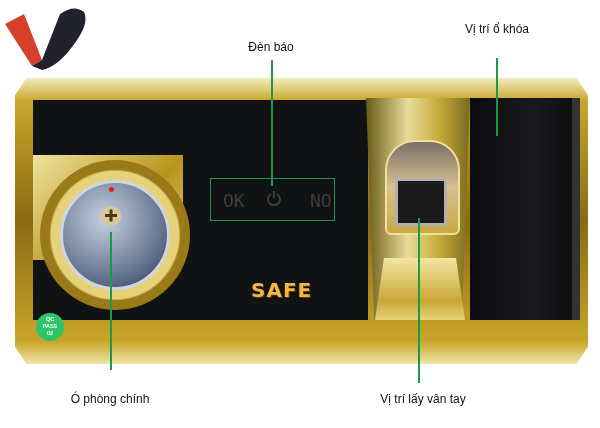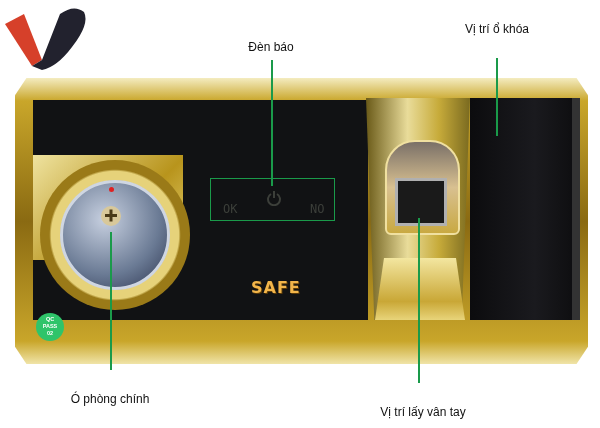--- a/index.html
+++ b/index.html
@@ -21,22 +21,22 @@
     background:radial-gradient(circle,#8a98b0 0 38%,#c6b24a 40% 44%,#7a6412 46% 50%,#e6d27a 52% 60%,#9a7a18 62% 100%); }
   .lock-face { position:absolute; left:60px; top:180px; width:110px; height:110px; border-radius:50%;
     background:radial-gradient(circle at 40% 35%,#c7d0e0,#6a7a94 60%,#2d3550); border:3px solid #cfd6e2; box-sizing:border-box; }
   .keyhole { position:absolute; left:101px; top:206px; width:20px; height:20px; border-radius:50%; background:#d8c89a; }
   .keyhole::before, .keyhole::after { content:""; position:absolute; left:4px; top:8px; width:12px; height:3px; background:#4a3a18; }
   .keyhole::after { transform:rotate(90deg); }
   .red-dot { position:absolute; left:109px; top:187px; width:5px; height:5px; border-radius:50%; background:#e02020; }
   .qc { position:absolute; left:36px; top:313px; width:28px; height:28px; border-radius:50%; background:#2fc46a; color:#fff;
     font-size:5.5px; font-weight:bold; text-align:center; line-height:7px; padding-top:3px; box-sizing:border-box; }
   .qc span { display:block; }
-  .ind { position:absolute; top:202px; color:#3c3f3a; font-size:12px; font-family:"DejaVu Sans Mono", monospace; }
-  .safe-text { position:absolute; left:251px; top:278px; color:#f2b54a; font-weight:900; font-size:16px; letter-spacing:1px;
+  .ind { position:absolute; top:190px; color:#3c3f3a; font-size:18px; font-family:"DejaVu Sans Mono", monospace; }
+  .safe-text { position:absolute; left:251px; top:278px; color:#f2b54a; font-weight:900; font-size:20px; letter-spacing:1px;
     text-shadow:1px 1px 0 #5a3a08; font-family:"DejaVu Sans", sans-serif; }
   .fp-column { position:absolute; left:366px; top:98px; width:104px; height:222px;
     background:linear-gradient(90deg,#6a5a18,#e9dc9a 40%,#c7ab3a 70%,#7a6a20); clip-path:polygon(0 0,100% 0,92% 100%,8% 100%); }
   .fp-window { position:absolute; left:385px; top:140px; width:75px; height:95px; border-radius:30px 30px 6px 6px;
     background:linear-gradient(180deg,#7a7068,#d8c090 50%,#c9a942); border:2px solid #f0e0a0; box-sizing:border-box; }
   .fp-sensor { position:absolute; left:395px; top:178px; width:52px; height:48px; background:#1a1a1a; border:3px solid #b0b0b0; box-sizing:border-box; }
   .fp-bottom { position:absolute; left:375px; top:258px; width:90px; height:62px; background:linear-gradient(180deg,#f3e6a0,#c9a736 70%,#e8d47a);
     clip-path:polygon(10% 0,90% 0,100% 100%,0 100%); }
 </style>
 </head>
@@ -84,13 +84,13 @@
 
 <div class="label" style="left:432px;top:20px;width:130px;">
   <div>Vị trí ổ khóa</div>
 </div>
 <div class="line" style="left:496px;top:58px;height:78px;"></div>
 
 <div class="line" style="left:110px;top:232px;height:138px;"></div>
 <div class="label" style="left:45px;top:390px;width:130px;">Ó phòng chính</div>
 
 <div class="line" style="left:418px;top:218px;height:165px;"></div>
-<div class="label" style="left:358px;top:403px;width:130px;">Vị trí lấy vân tay</div>
+<div class="label" style="left:358px;top:390px;width:130px;">Vị trí lấy vân tay</div>
 
 </body></html>

